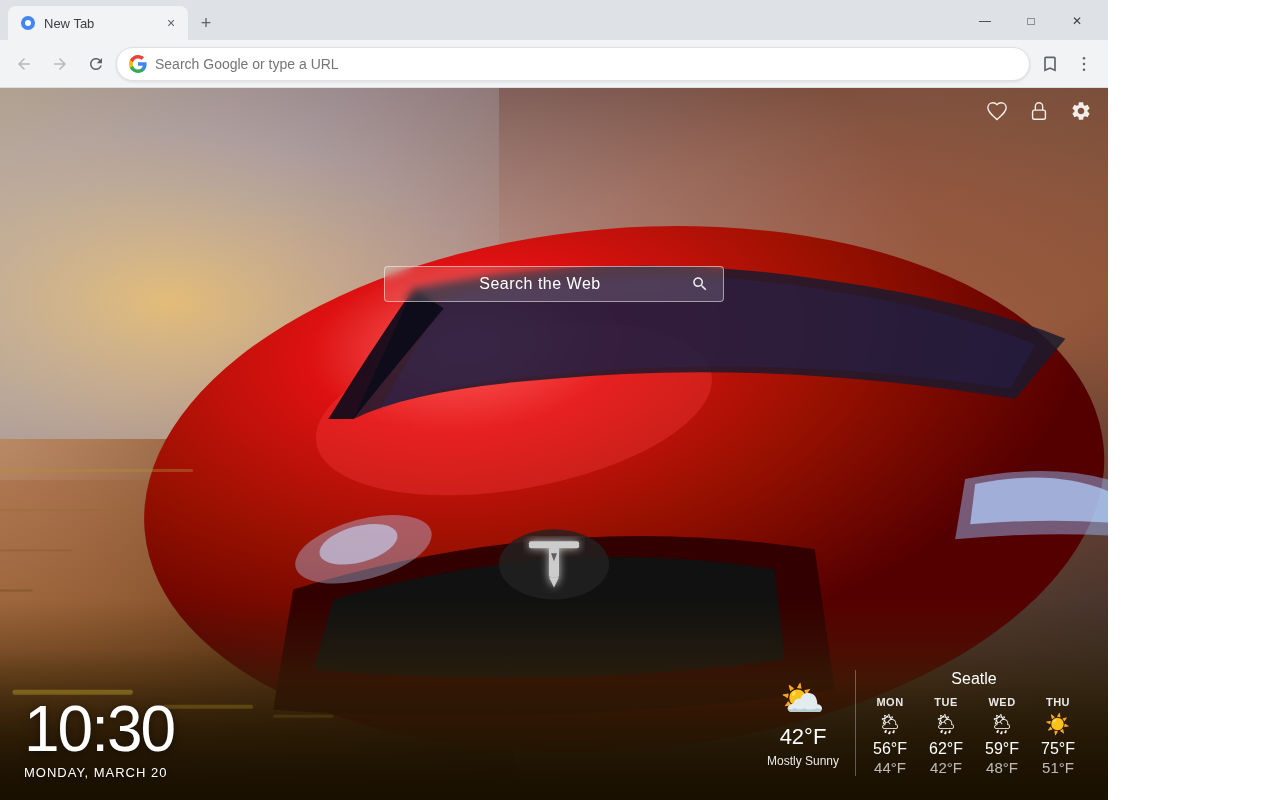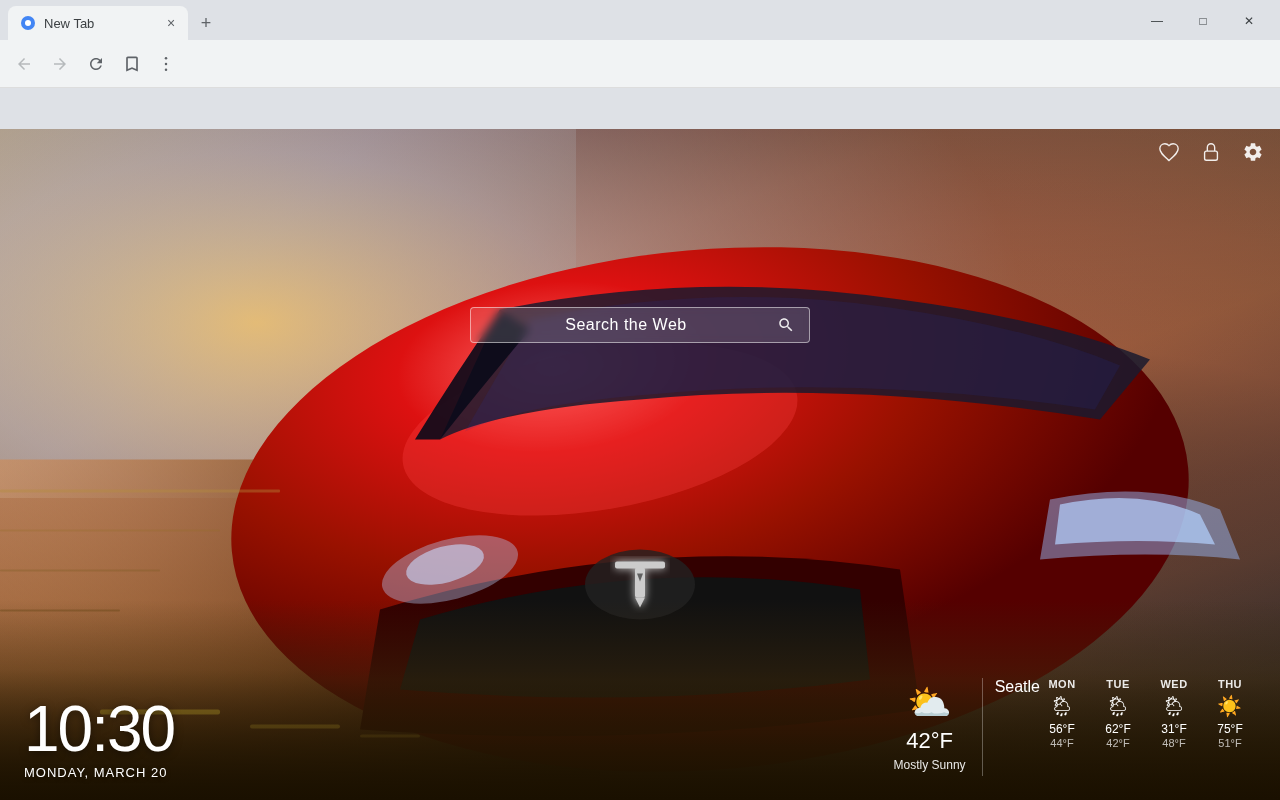--- a/index.html
+++ b/index.html
@@ -6,21 +6,21 @@
     
     body {
       width: 1280px;
       height: 800px;
       overflow: hidden;
       font-family: -apple-system, BlinkMacSystemFont, 'Segoe UI', Arial, sans-serif;
     }
 
     
     .browser-frame {
-      width: 1280px;
+      width: 1108px;
       height: 800px;
       display: flex;
       flex-direction: column;
       background: #dee1e6;
     }
 
     
     .tab-bar {
       height: 40px;
       background: #dee1e6;
@@ -177,21 +177,20 @@
       cursor: pointer;
       color: #5f6368;
       font-size: 16px;
     }
 
     
     .page-content {
       flex: 1;
       position: relative;
       overflow: hidden;
-      margin-top: 41px;
     }
 
     
     .bg-scene {
       position: absolute;
       inset: 0;
       background: 
         radial-gradient(ellipse at 80% 50%, #8b1a1a 0%, #c0392b 25%, #922b21 50%, #641e16 70%, #4a0e0e 85%, #2c0a0a 100%);
     }
 
@@ -343,21 +342,21 @@
     }
 
     .weather-divider {
       width: 1px;
       background: rgba(255,255,255,0.3);
       margin: 8px 0;
     }
 
     .weather-forecast {
       display: flex;
-      flex-direction: row;
+      flex-direction: column;
       padding: 8px 12px;
     }
 
     .weather-city {
       font-size: 16px;
       font-weight: 400;
       text-align: center;
       margin-bottom: 8px;
     }
 
@@ -386,26 +385,26 @@
     }
 
     .forecast-temps {
       display: flex;
       flex-direction: column;
       align-items: center;
       gap: 1px;
     }
 
     .forecast-high {
-      font-size: 12px;
+      font-size: 16px;
       font-weight: 500;
     }
 
     .forecast-low {
-      font-size: 11px;
+      font-size: 15px;
       opacity: 0.7;
     }
 
     
     svg { display: block; }
   </style>
 </head>
 <body>
 
 <div class="browser-frame">
@@ -439,20 +438,30 @@
       <svg width="18" height="18" viewBox="0 0 24 24">
           <path d="M12 4l-1.41 1.41L16.17 11H4v2h12.17l-5.58 5.59L12 20l8-8z" fill="#5f6368" opacity="0.4"></path>
         </svg>
     </div>
     <div class="nav-btn">
       <svg width="18" height="18" viewBox="0 0 24 24">
           <path d="M17.65 6.35C16.2 4.9 14.21 4 12 4c-4.42 0-7.99 3.58-7.99 8s3.57 8 7.99 8c3.73 0 6.84-2.55 7.73-6h-2.08c-.82 2.33-3.04 4-5.65 4-3.31 0-6-2.69-6-6s2.69-6 6-6c1.66 0 3.14.69 4.22 1.78L13 11h7V4l-2.35 2.35z" fill="#5f6368"></path>
         </svg>
     </div>
 
+    <div class="address-bar">
+
+      <svg class="google-icon" viewBox="0 0 18 18">
+        <path d="M17.64 9.2c0-.637-.057-1.251-.164-1.84H9v3.481h4.844c-.209 1.125-.843 2.078-1.796 2.716v2.259h2.908c1.702-1.567 2.684-3.875 2.684-6.615z" fill="#4285F4"></path>
+        <path d="M9 18c2.43 0 4.467-.806 5.956-2.184l-2.908-2.259c-.806.54-1.837.86-3.048.86-2.344 0-4.328-1.584-5.036-3.711H.957v2.332C2.438 15.983 5.482 18 9 18z" fill="#34A853"></path>
+        <path d="M3.964 10.712c-.18-.54-.282-1.117-.282-1.71 0-.593.102-1.17.282-1.71V4.96H.957C.347 6.175 0 7.55 0 9.002s.348 2.827.957 4.042l3.007-2.332z" fill="#FBBC05"></path>
+        <path d="M9 3.58c1.321 0 2.508.454 3.44 1.345l2.582-2.58C13.463.891 11.426 0 9 0 5.482 0 2.438 2.017.957 4.96L3.964 7.29C4.672 5.163 6.656 3.58 9 3.58z" fill="#EA4335"></path>
+      </svg>
+      <input class="address-input" type="text" placeholder="Search Google or type a URL" style="">
+    </div>
 
     <div class="toolbar-actions">
       <div class="toolbar-icon-btn">
         <svg width="20" height="20" viewBox="0 0 24 24">
             <path d="M17 3H7c-1.1 0-1.99.9-1.99 2L5 21l7-3 7 3V5c0-1.1-.9-2-2-2zm0 15l-5-2.18L7 18V5h10v13z" fill="#5f6368"></path>
           </svg>
       </div>
       <div class="toolbar-icon-btn">
         <svg width="20" height="20" viewBox="0 0 24 24">
           <circle cx="12" cy="5" r="1.5" fill="#5f6368"></circle>
@@ -620,21 +629,21 @@
       <span class="forecast-icon">🌦</span>
       <div class="forecast-temps">
         <span class="forecast-high">62°F</span>
         <span class="forecast-low">42°F</span>
       </div>
     </div>
             <div class="forecast-day">
       <span class="forecast-day-name">WED</span>
       <span class="forecast-icon">🌦</span>
       <div class="forecast-temps">
-        <span class="forecast-high">31°F</span>
+        <span class="forecast-high">59°F</span>
         <span class="forecast-low">48°F</span>
       </div>
     </div>
             <div class="forecast-day">
       <span class="forecast-day-name">THU</span>
       <span class="forecast-icon">☀️</span>
       <div class="forecast-temps">
         <span class="forecast-high">75°F</span>
         <span class="forecast-low">51°F</span>
       </div>

